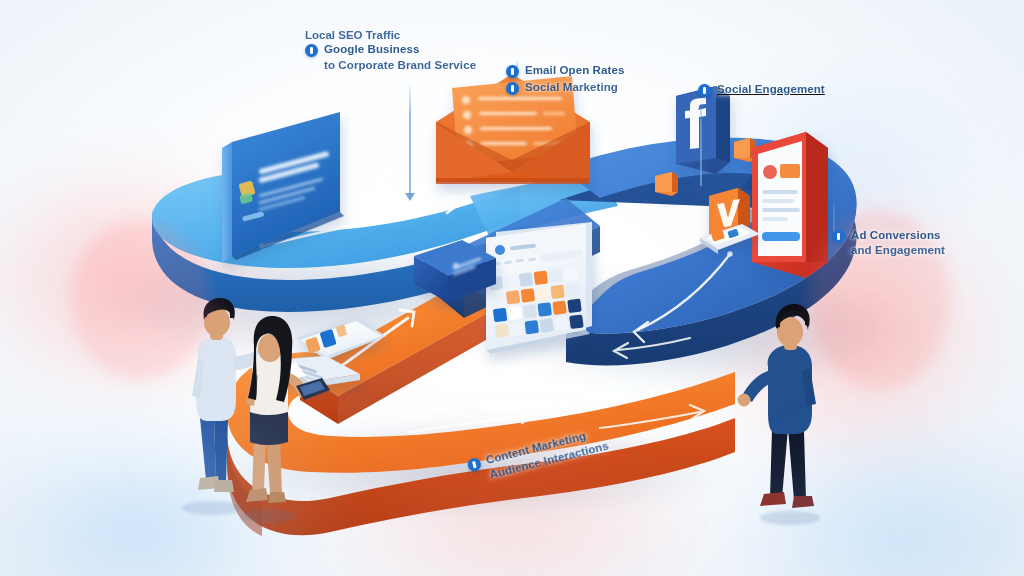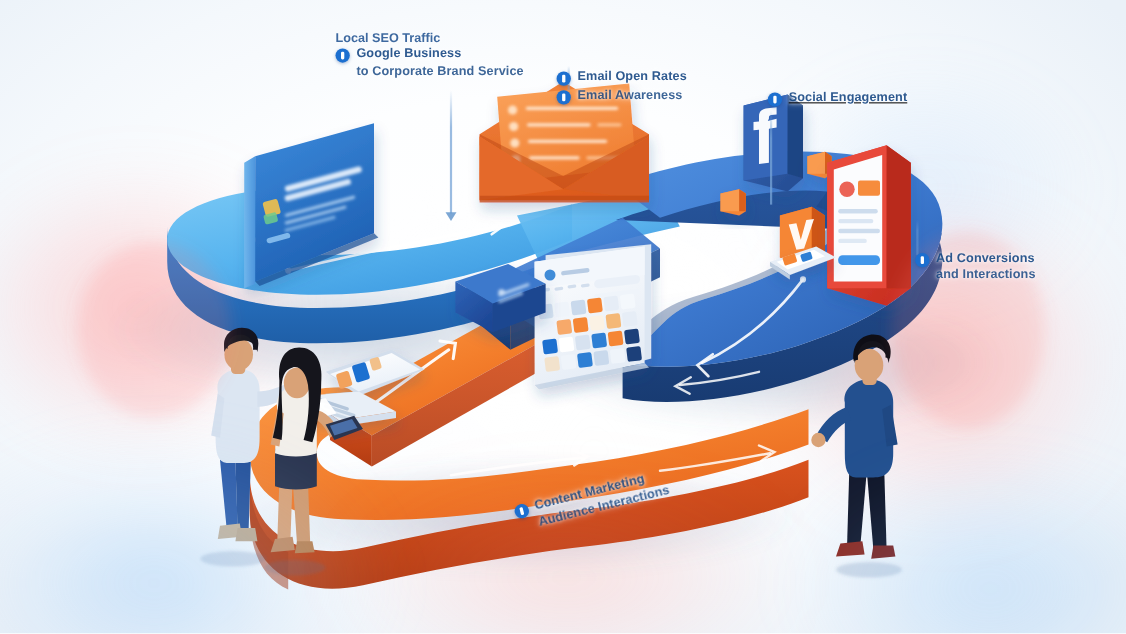--- a/index.html
+++ b/index.html
@@ -693,36 +693,36 @@
     </div>
   </div>
 
   <div class="callout" id="callout-email">
     <div class="row">
       <div class="callout-dot"></div>
       <div class="callout-text">Email Open Rates</div>
     </div>
     <div class="row">
       <div class="callout-dot"></div>
-      <div class="callout-text muted">Email Awareness</div>
+      <div class="callout-text muted">Social Marketing</div>
     </div>
   </div>
 
   <div class="callout" id="callout-social">
     <div class="callout-dot"></div>
     <div class="callout-lines">
       <div class="callout-text">Social Engagement</div>
     </div>
   </div>
 
   <div class="callout" id="callout-ads">
     <div class="callout-dot"></div>
     <div class="callout-lines">
       <div class="callout-text">Ad Conversions</div>
-      <div class="callout-text muted">and Interactions</div>
+      <div class="callout-text muted">and Engagement</div>
     </div>
   </div>
 
   <div class="callout" id="callout-content">
     <div class="callout-dot"></div>
     <div class="callout-lines">
       <div class="callout-text">Content Marketing</div>
       <div class="callout-text muted">Audience Interactions</div>
     </div>
   </div>

